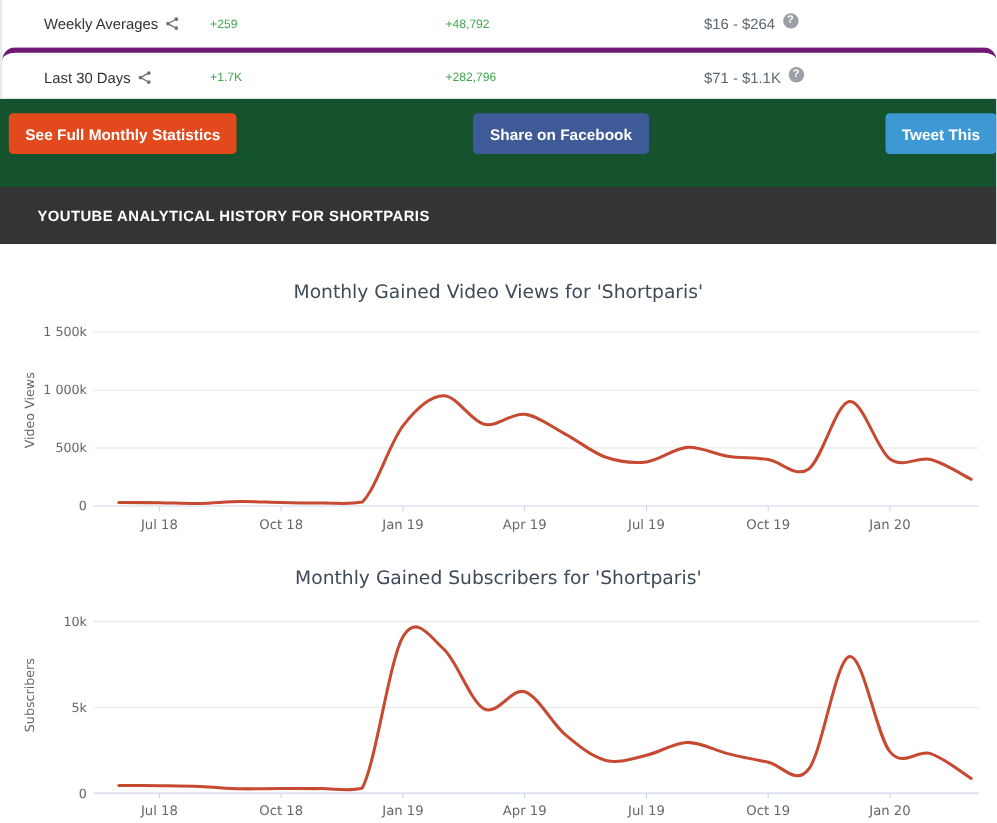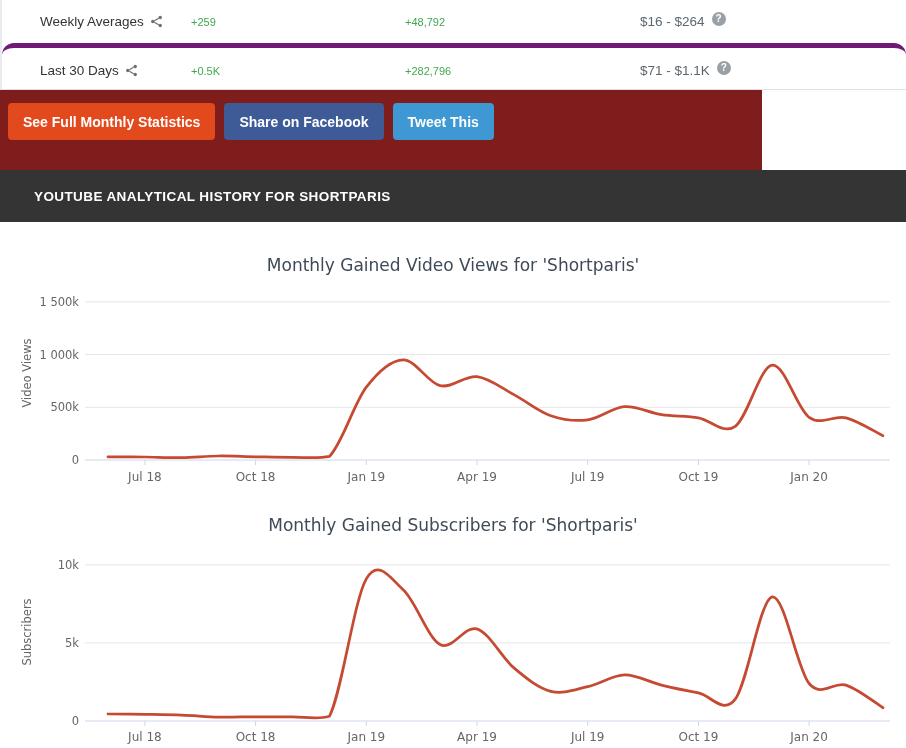--- a/index.html
+++ b/index.html
@@ -12,22 +12,22 @@
   .stat-row{display:grid;grid-template-columns:169px 214px 235px auto;align-items:center;height:43px;padding-left:20px;}
   .stat-row.second{height:45px;border-top:5px solid #701a75;border-radius:12px;}
   .cell-label{padding-left:18px;color:#333;font-size:13.5px;display:flex;align-items:center;gap:6px;white-space:nowrap;}
   .share-icon{display:inline-flex;flex:none;}
   .val-green{font-size:11px;color:#41a850;}
   .cell-earnings{font-size:13.5px;color:#5b6770;display:flex;align-items:center;gap:7px;white-space:nowrap;}
   .qmark{width:14px;height:14px;border-radius:50%;background:#9aa0a6;color:#fff;font-size:10px;font-weight:700;
     line-height:14px;text-align:center;display:inline-block;position:relative;top:-3px;}
 
   
-  .button-band{position:absolute;top:90px;left:0;width:762px;height:80px;background:#7f1d1d;
-    display:flex;gap:9px;padding:13px 0 0 8px;box-sizing:border-box;align-items:flex-start;}
+  .button-band{position:absolute;top:90px;left:0;width:906px;height:80px;background:#14532d;
+    display:flex;gap:9px;padding:13px 0 0 8px;box-sizing:border-box;align-items:flex-start;justify-content:space-between;}
   .btn{height:37px;border:none;border-radius:4px;color:#fff;font-weight:700;font-size:14px;
     padding:0 15px;font-family:"Liberation Sans",sans-serif;cursor:pointer;}
 
   
   .section-header{position:absolute;top:170px;left:0;width:906px;height:52px;background:#343434;
     color:#fff;display:flex;align-items:center;padding-left:34px;box-sizing:border-box;
     font-size:13.5px;font-weight:700;letter-spacing:.4px;}
 
   
   .charts{position:absolute;top:222px;left:0;width:906px;height:526px;background:#fff;}
@@ -71,21 +71,21 @@
         <span>Last 30 Days</span>
         <span class="share-icon">
           <svg width="13" height="13" viewBox="0 0 16 16">
             <circle cx="12.6" cy="3" r="2.1" fill="#6e6e6e"></circle>
             <circle cx="3.4" cy="8" r="2.1" fill="#6e6e6e"></circle>
             <circle cx="12.6" cy="13" r="2.1" fill="#6e6e6e"></circle>
             <path d="M5.3 7L10.7 3.9M5.3 9L10.7 12.1" stroke="#6e6e6e" stroke-width="1.5" fill="none"></path>
           </svg>
         </span>
       </div>
-      <div class="val-green">+0.5K</div>
+      <div class="val-green">+1.7K</div>
       <div class="val-green">+282,796</div>
       <div class="cell-earnings">
         <span>$71  - $1.1K</span>
         <span class="qmark">?</span>
       </div>
     </div>
   </section>
 
   <section class="button-band">
     <button class="btn" style="background:#e2491d">See Full Monthly Statistics</button>

